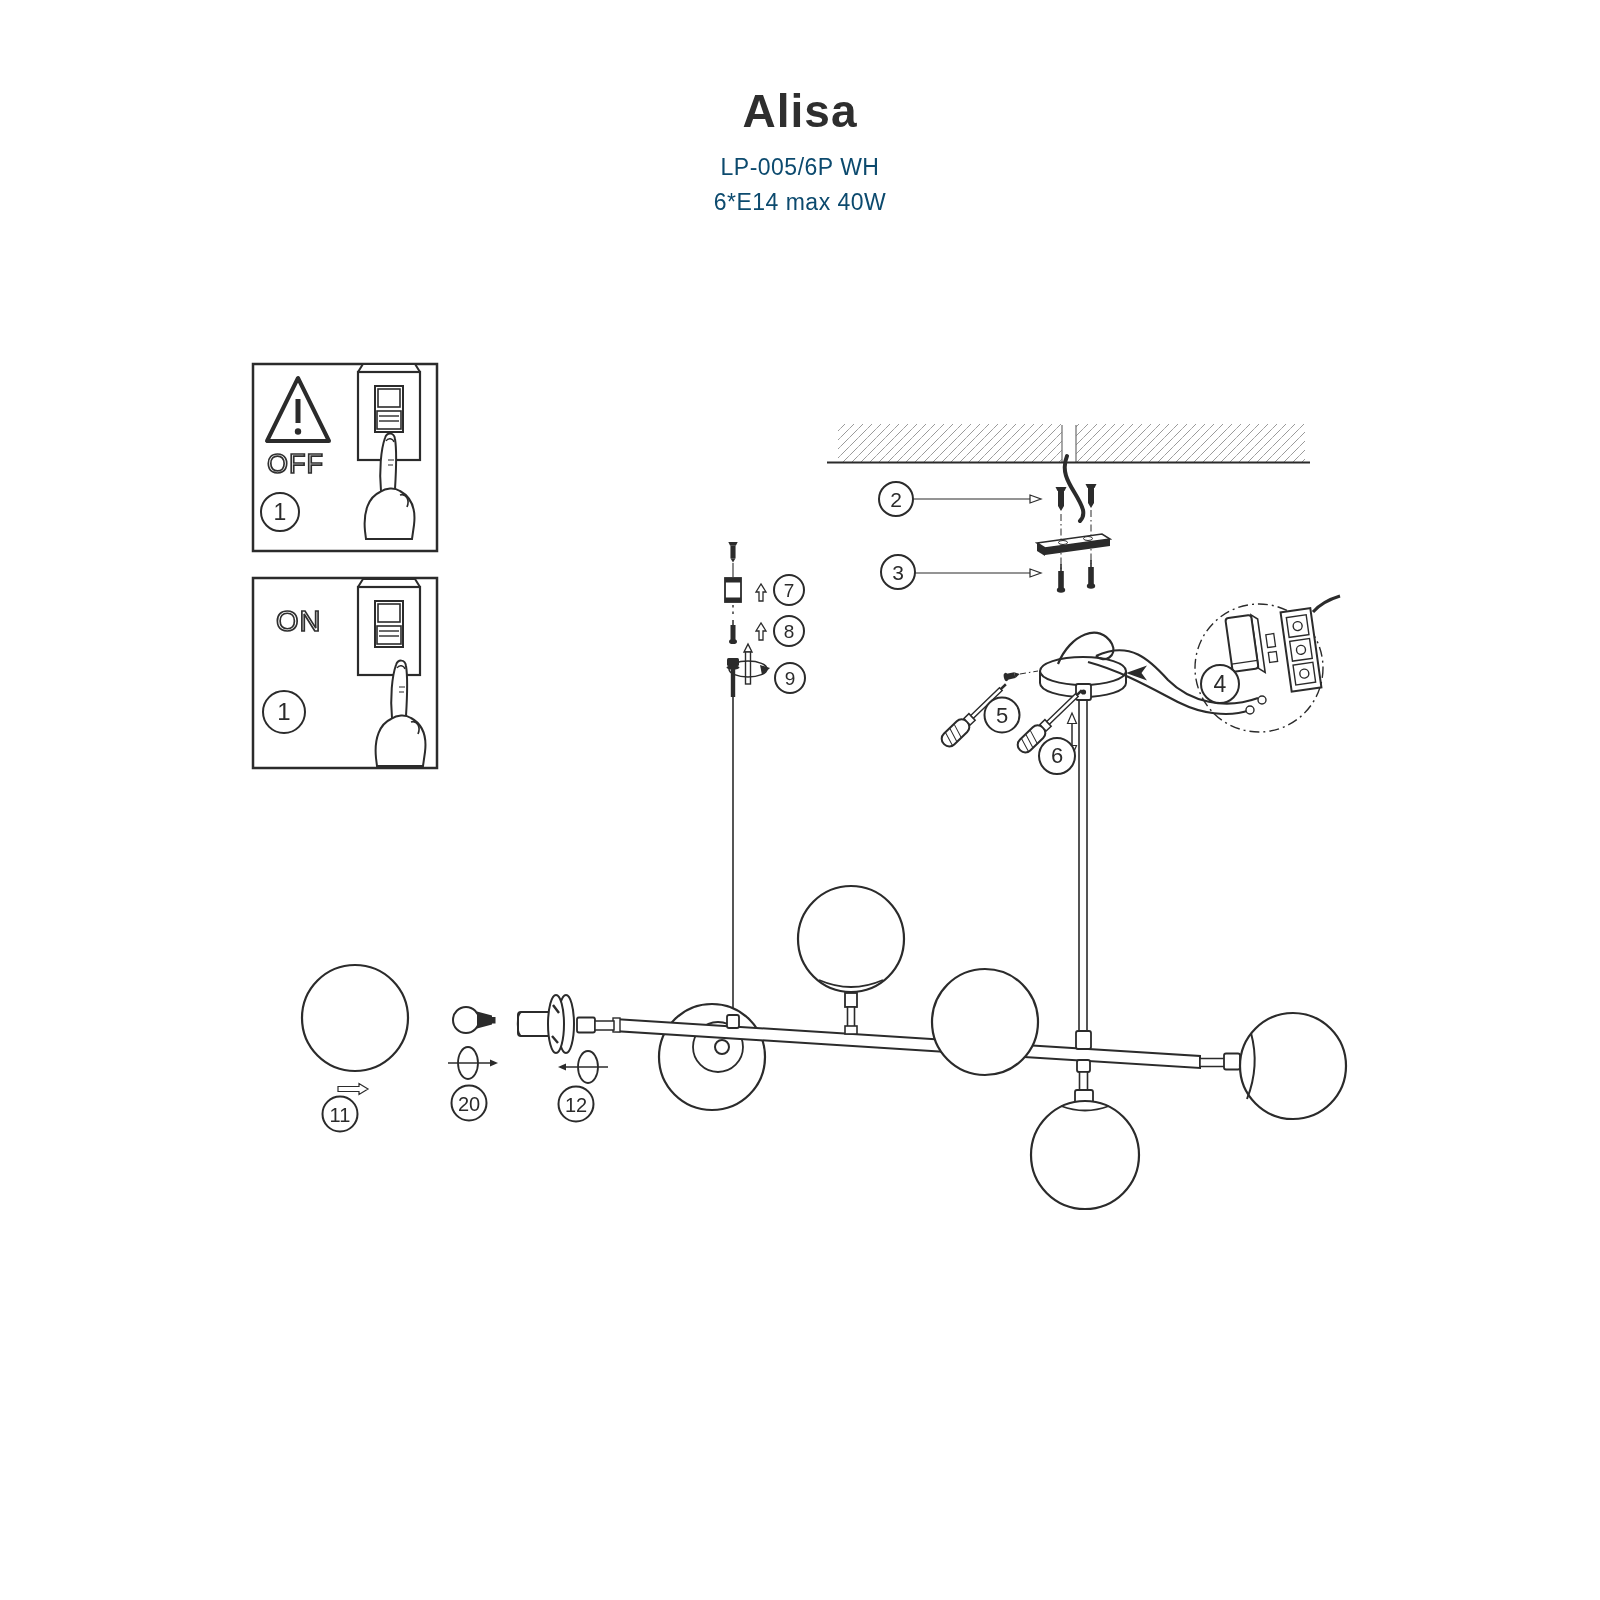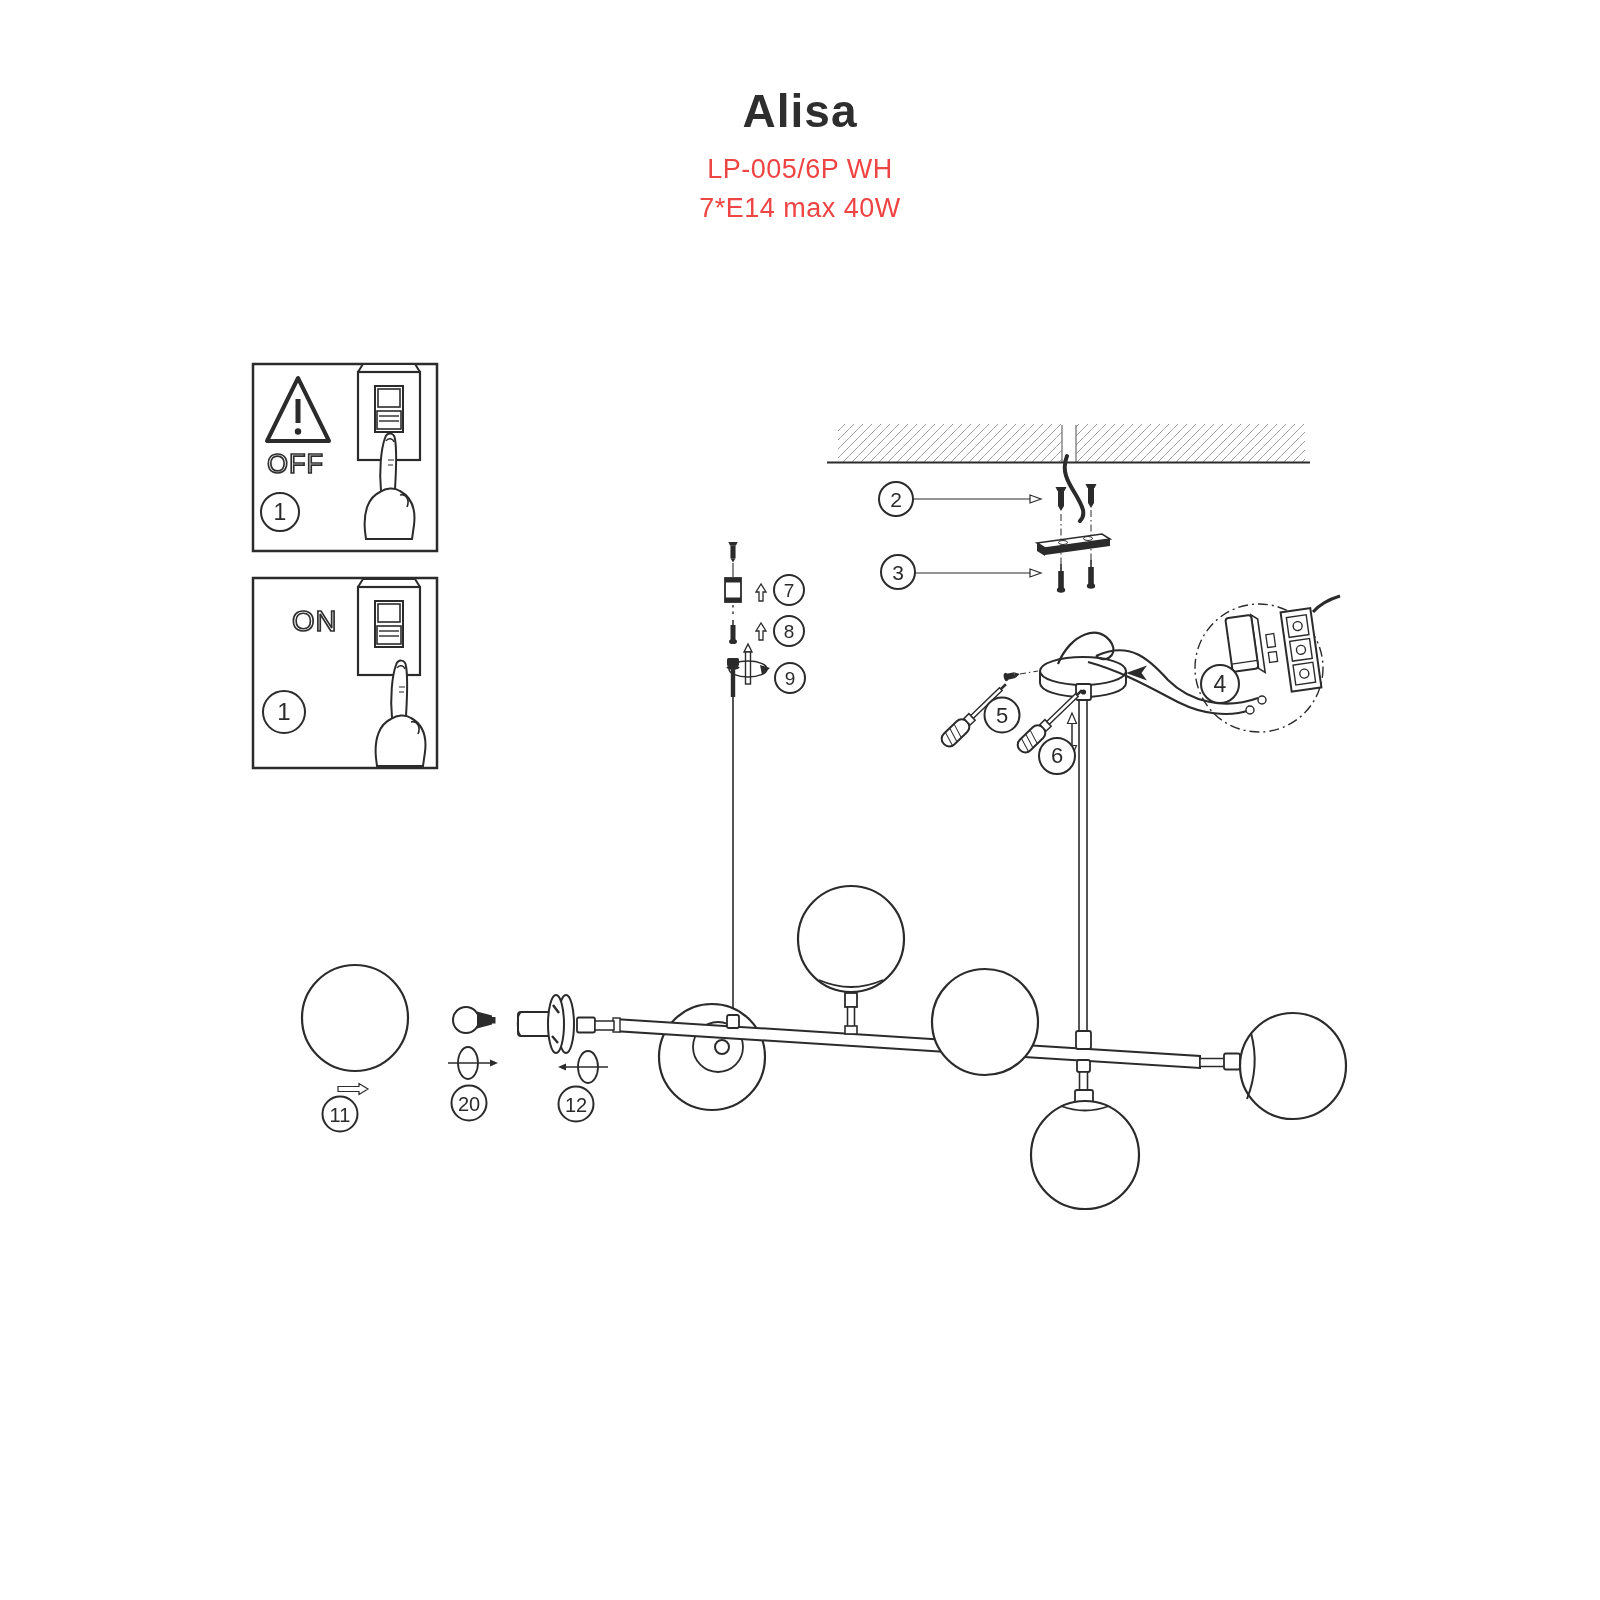--- a/index.html
+++ b/index.html
@@ -1,20 +1,20 @@
 <!DOCTYPE html>
 <html><head>
 <meta charset="utf-8">
 <style>
   html,body{margin:0;padding:0;background:#fff;}
   .sheet{position:relative;width:1600px;height:1600px;background:#fff;overflow:hidden;
          font-family:"Liberation Sans",sans-serif;color:#2b2b2b;}
   .titleblock{position:absolute;top:84px;left:0;width:100%;text-align:center;}
   .title{font-size:46px;font-weight:bold;letter-spacing:1px;color:#2e2e2e;}
-  .sub{font-size:27px;margin-top:8px;color:#ef4444;letter-spacing:0.5px;}
+  .sub{font-size:23px;margin-top:8px;color:#0c4a6e;letter-spacing:0.5px;}
   .sub.first{margin-top:16px;}
   .outline-label{position:absolute;font-weight:normal;color:#fff;
                  -webkit-text-stroke:1.7px #2f2f2f;letter-spacing:1px;}
   .co{position:absolute;border:2px solid #2b2b2b;border-radius:50%;background:#fff;
       display:flex;align-items:center;justify-content:center;
       transform:translate(-50%,-50%);color:#2b2b2b;line-height:1;}
   svg{position:absolute;left:0;top:0;}
 </style>
 </head>
 <body>
@@ -285,25 +285,25 @@
       <line x1="608" y1="1067" x2="566" y2="1067" stroke="#2b2b2b" stroke-width="1.5"></line>
       <polygon points="566,1063.5 558,1067 566,1070.5" fill="#2b2b2b"></polygon>
       <ellipse cx="588" cy="1067" rx="10" ry="16" fill="none" stroke="#2b2b2b" stroke-width="1.8"></ellipse>
     </g>
   </g>
 </svg>
 
 <div class="titleblock">
   <div class="title">Alisa</div>
   <div class="sub first">LP-005/6P WH</div>
-  <div class="sub">7*E14 max 40W</div>
+  <div class="sub">6*E14 max 40W</div>
 </div>
 
 <div class="outline-label" style="left:267px;top:449px;font-size:27px;">OFF</div>
-<div class="outline-label" style="left:292px;top:605px;font-size:29px;">ON</div>
+<div class="outline-label" style="left:276px;top:605px;font-size:29px;">ON</div>
 
 <div class="co" style="left:280px;top:512px;width:36px;height:36px;font-size:23px;">1</div>
 <div class="co" style="left:284px;top:712px;width:40px;height:40px;font-size:24px;">1</div>
 <div class="co" style="left:896px;top:499px;width:32px;height:32px;font-size:21px;">2</div>
 <div class="co" style="left:898px;top:572px;width:32px;height:32px;font-size:21px;">3</div>
 <div class="co" style="left:1220px;top:684px;width:36px;height:36px;font-size:23px;">4</div>
 <div class="co" style="left:1002px;top:715px;width:33px;height:33px;font-size:22px;">5</div>
 <div class="co" style="left:1057px;top:756px;width:34px;height:34px;font-size:22px;">6</div>
 <div class="co" style="left:789px;top:590px;width:28px;height:28px;font-size:19px;">7</div>
 <div class="co" style="left:789px;top:631px;width:28px;height:28px;font-size:19px;">8</div>

